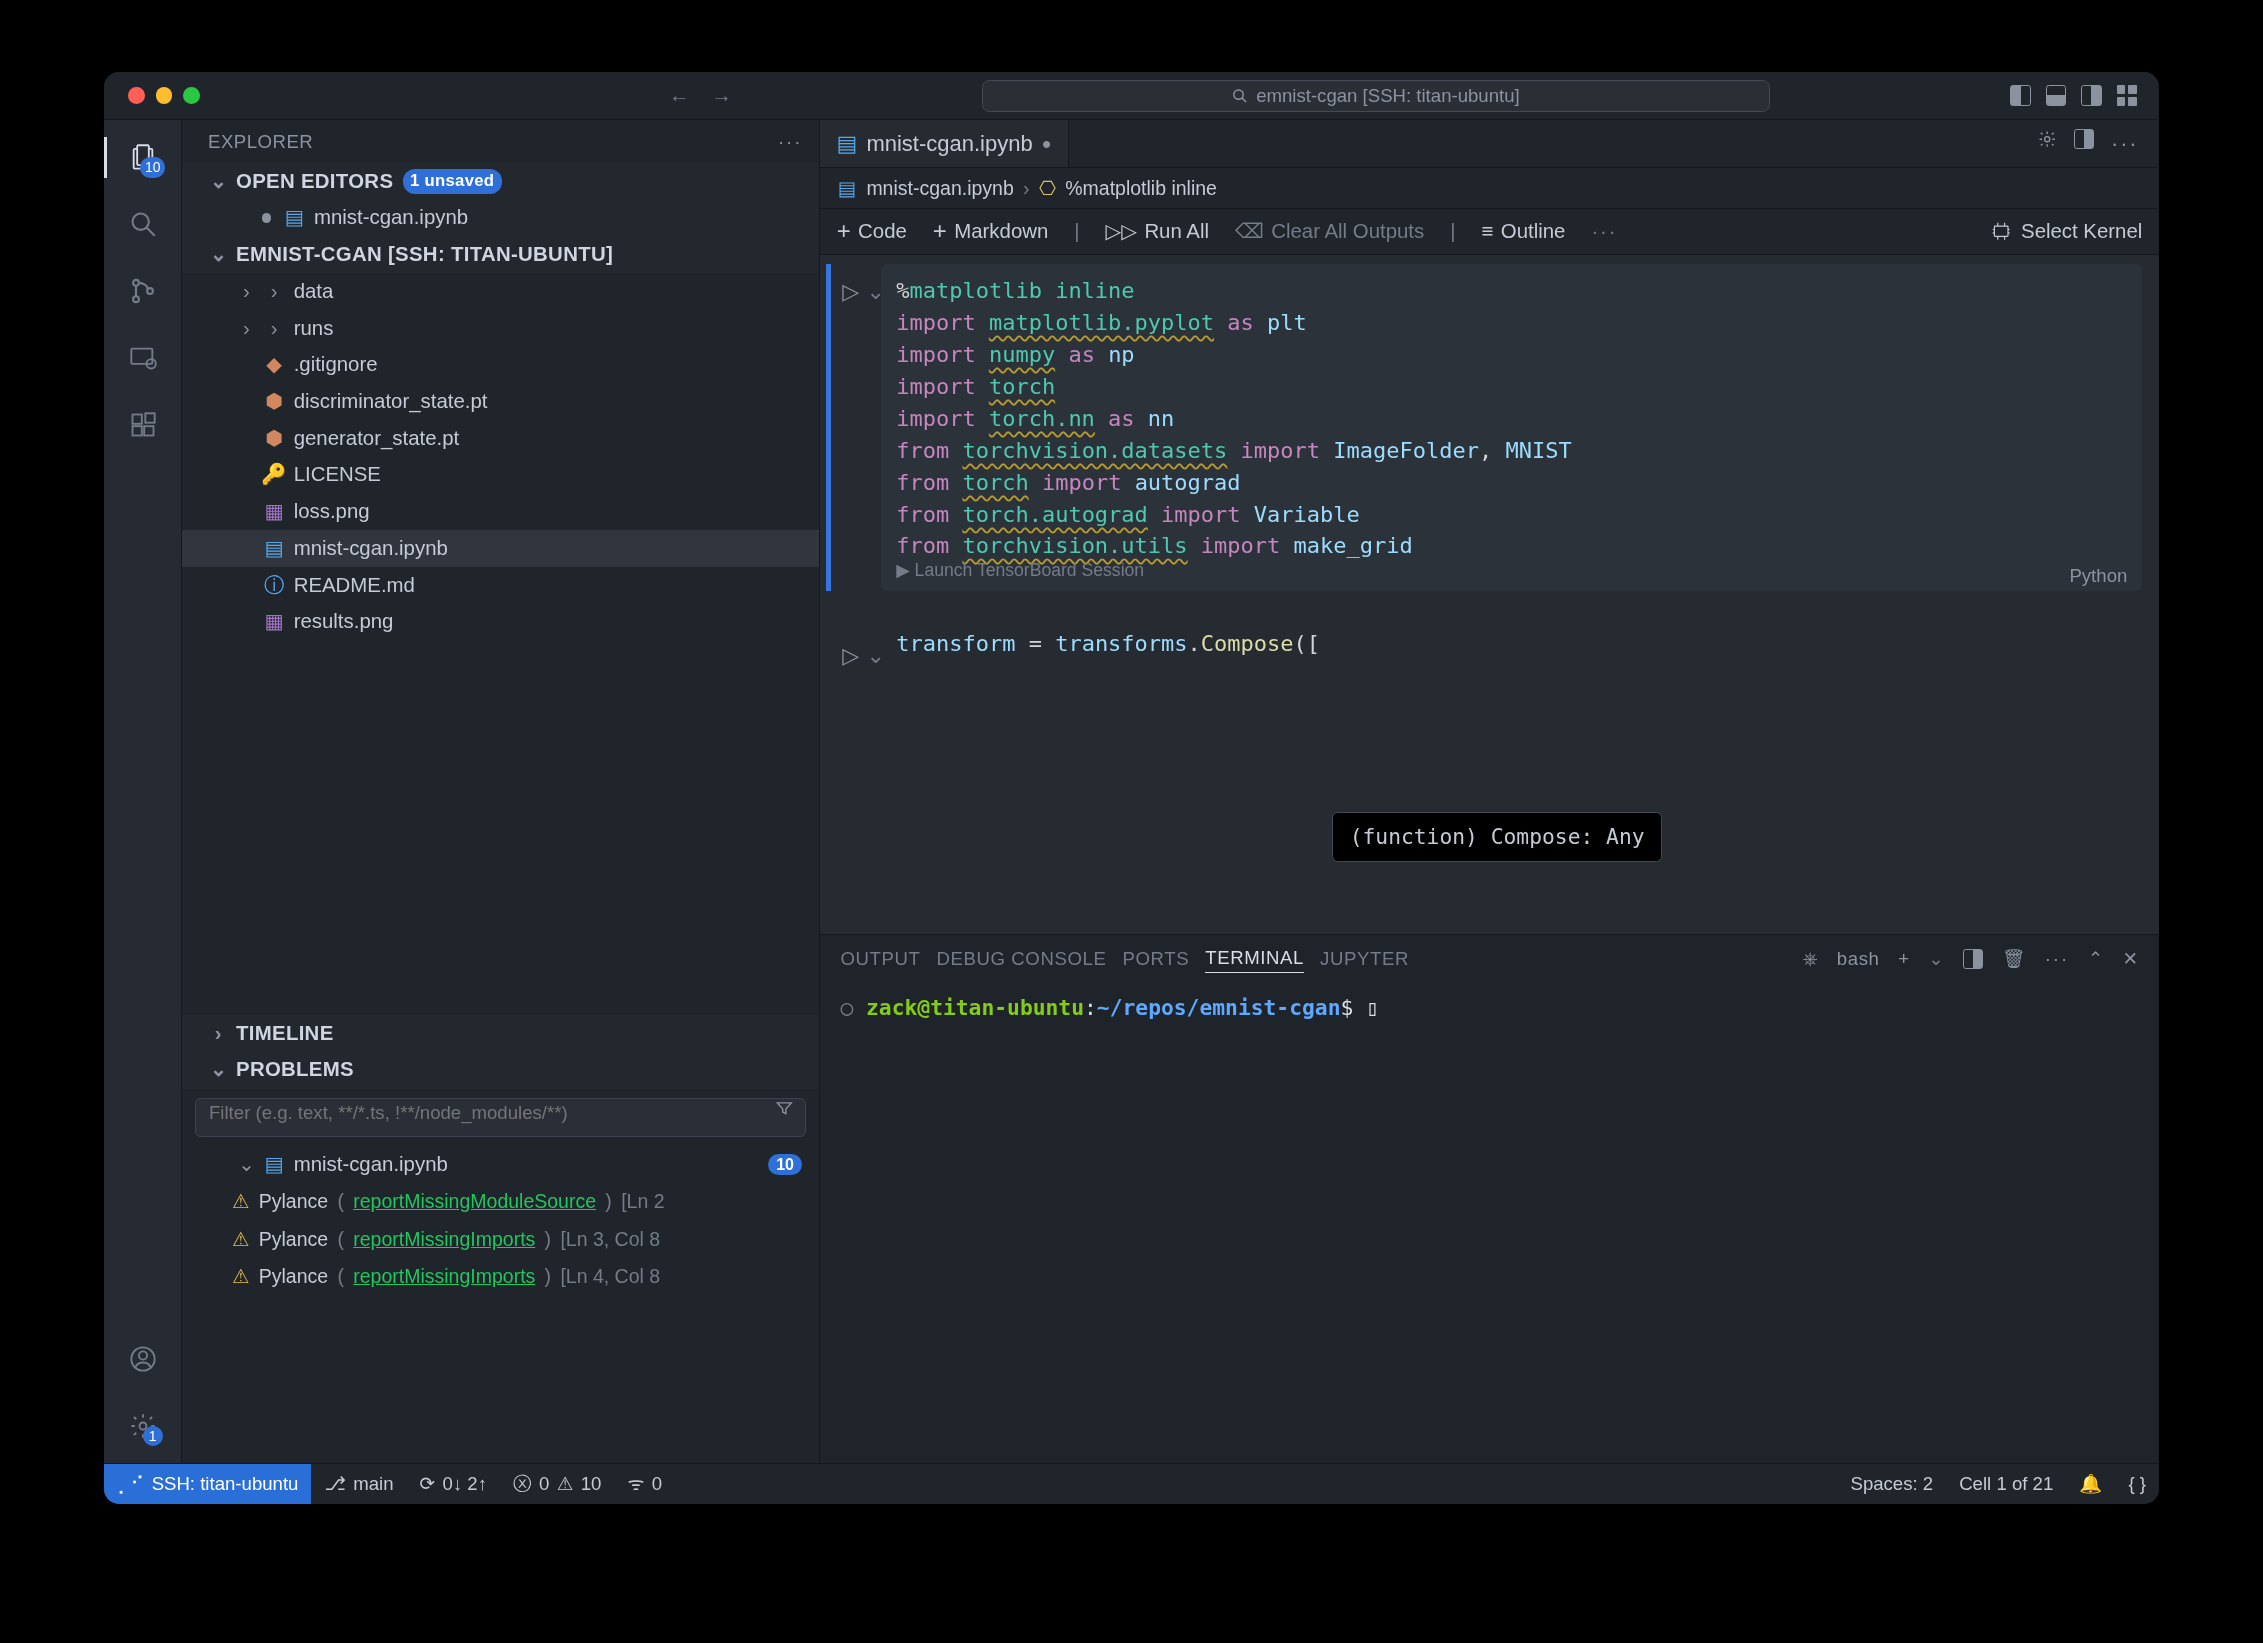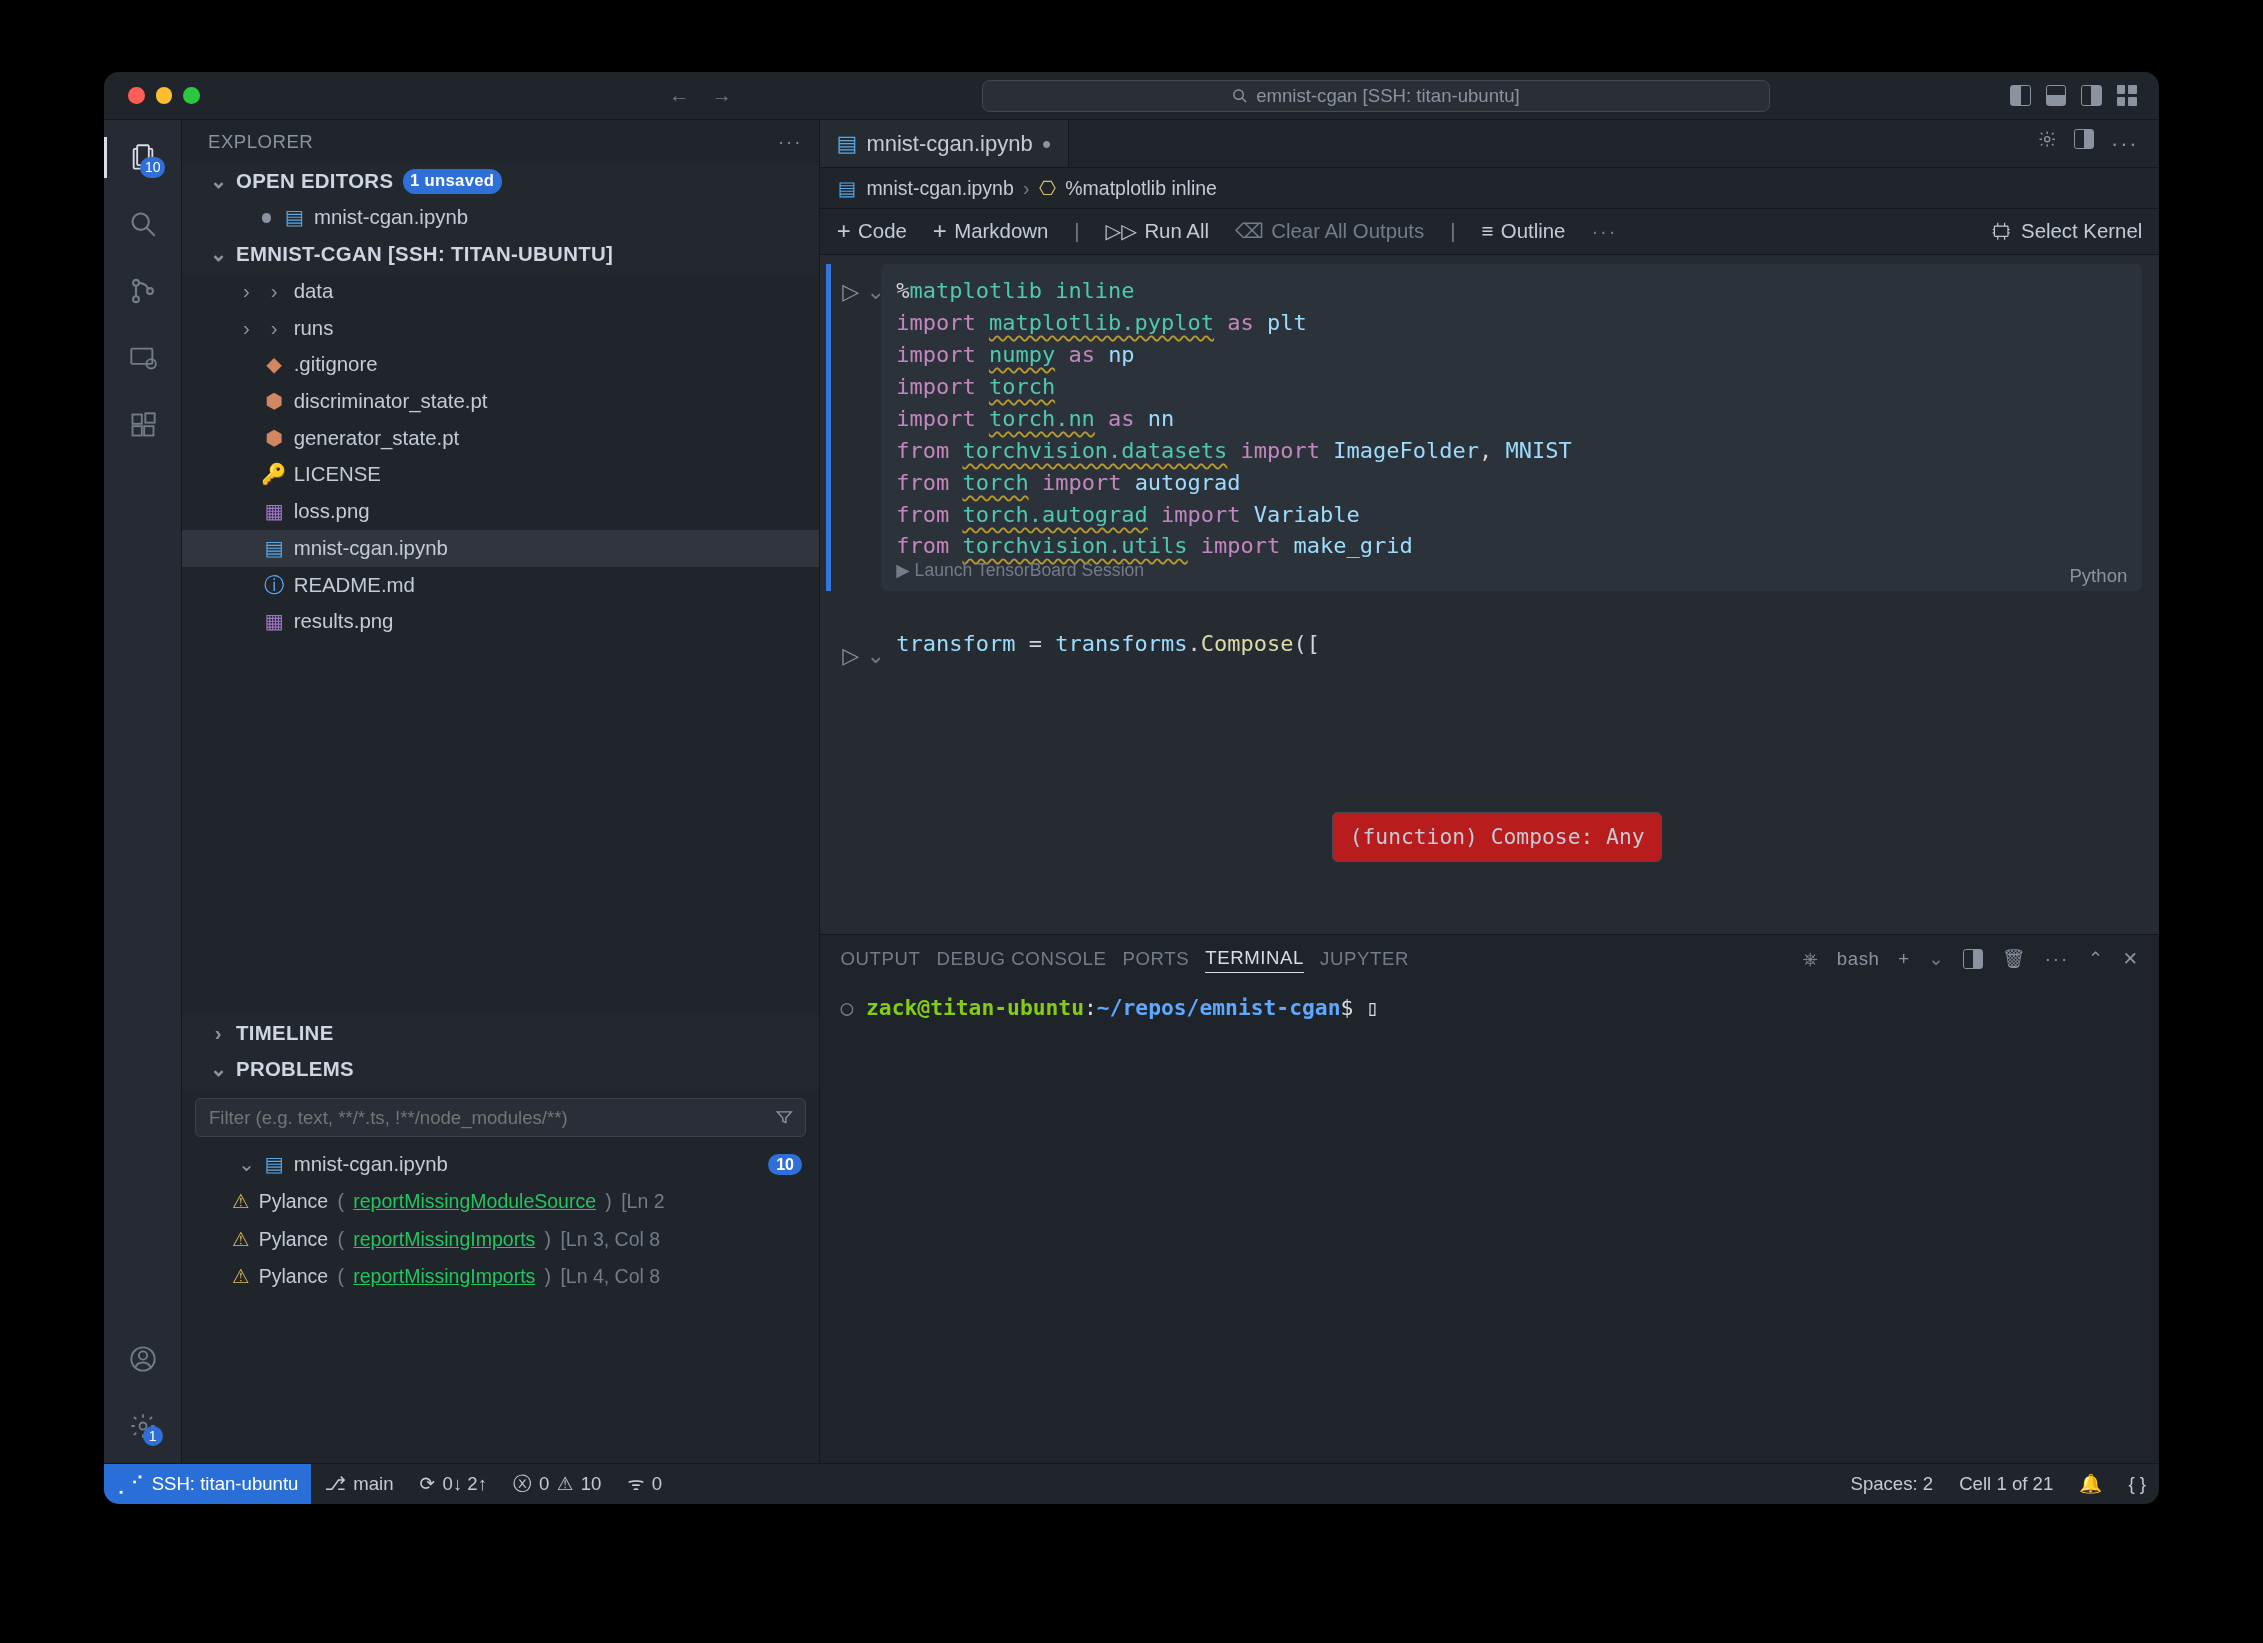--- a/index.html
+++ b/index.html
@@ -67,21 +67,21 @@
   .row.sel{background:#31363e}
   .row.hdr{color:#cfd6e1;font-weight:600;letter-spacing:0.3px}
   .chev-s{width:16.7px;text-align:center;color:var(--muted)}
   .sub{background:#23282f}
   .pill{background:var(--badge);color:#fff;border-radius:12px;padding:0.9px 7.4px;font-size:16.7px;font-weight:700}
   .pill-round{background:var(--badge);color:#fff;border-radius:927px;padding:0 8.3px;font-size:16px;font-weight:600;margin-left:auto}
   .dotm{width:9.3px;height:9.3px;border-radius:50%;background:var(--muted);margin-right:3.7px}
   .fileglyph{width:20.4px;display:inline-flex;justify-content:center}
   .tree{overflow:auto;flex:0 0 auto}
   .problems-area{flex:1;display:flex;flex-direction:column}
-  .filt{margin:9.3px 13px;height:39px;background:#2a2f37;border:1.4px solid #3c434e;border-radius:5.6px;display:flex;align-items:center;padding:0 11px;color:var(--dim);font-size:18.6px}
+  .filt{margin:9.3px 13px;height:39px;background:#2a2f37;border:1.4px solid #3c434e;border-radius:5.6px;display:flex;align-items:flex-start;padding:0 11px;color:var(--dim);font-size:18.6px}
   .filt input{flex:1;background:transparent;border:0;color:var(--text);font:inherit;outline:0}
   .probs{overflow:hidden;flex:1}
   .prob-row{display:flex;align-items:center;gap:9.3px;padding:5.6px 11px 5.6px 50px;font-size:19.5px;white-space:nowrap}
   .link{color:#22c55e;text-decoration:underline}
   .warn{color:#e0bb55}
   .gray{color:var(--dim)}
   
   .editor{position:absolute;left:716px;top:48px;right:0;bottom:41px;display:flex;flex-direction:column}
   .tabs{height:48px;background:var(--panel);border-bottom:1.4px solid #15181d;display:flex;align-items:center}
   .tab{height:100%;display:flex;align-items:center;gap:9.3px;padding:0 16.7px;color:var(--text);border-right:1.4px solid #15181d;background:#262b32}
@@ -103,21 +103,21 @@
   .code{flex:1;background:var(--cell);border-radius:5.6px;padding:11px 15px;font:400 22px/1.45 'SF Mono',Menlo,Consolas,monospace;position:relative}
   .code .lang{position:absolute;right:15px;bottom:5.6px;color:var(--muted);font:18.6px/1 -apple-system,sans-serif}
   .celltb{position:absolute;right:20.4px;top:9.3px;height:37px;background:#2c323a;border:1.4px solid var(--border);border-radius:5.6px;display:flex;align-items:center;gap:15px;padding:0 13px;color:var(--muted)}
   .kwp{color:var(--kw)}
   .md{color:var(--mod);text-decoration:underline wavy #b89b30 1.9px;text-underline-offset:4.6px}
   .mdp{color:var(--mod)}
   .idn{color:var(--id)}
   .cm{color:var(--id)}
   .op{color:#d4d4d4}
   .lens{color:var(--dim);font:17.6px/1 -apple-system,sans-serif}
-  .tooltip{position:absolute;background:#b91c1c;border:1.4px solid #434a55;border-radius:5.6px;padding:9.3px 16.7px;font:400 21.3px/1.4 'SF Mono',Menlo,monospace;color:var(--text)}
+  .tooltip{position:absolute;background:#000000;border:1.4px solid #434a55;border-radius:5.6px;padding:9.3px 16.7px;font:400 21.3px/1.4 'SF Mono',Menlo,monospace;color:var(--text)}
   .fn{color:var(--fn)}
   
   .panel{height:529px;background:#1f242b;border-top:1.4px solid #15181d;display:flex;flex-direction:column}
   .ptabs{height:48px;display:flex;align-items:center;padding:0 20.4px;gap:16px;color:var(--dim);font-size:18.6px;letter-spacing:0.6px}
   .ptab.active{color:var(--bright);border-bottom:1.9px solid var(--bright);padding-bottom:1.9px}
   .ptabs .flex{flex:1}
   .ptabs .ctl{display:flex;align-items:center;gap:18.6px;color:var(--muted);font-size:18.6px}
   .term{flex:1;padding:9.3px 20.4px;font:400 21.3px/1.5 'SF Mono',Menlo,monospace}
   .tp-g{color:#84cc16;font-weight:600}
   .tp-b{color:#5ea8ff;font-weight:600}

